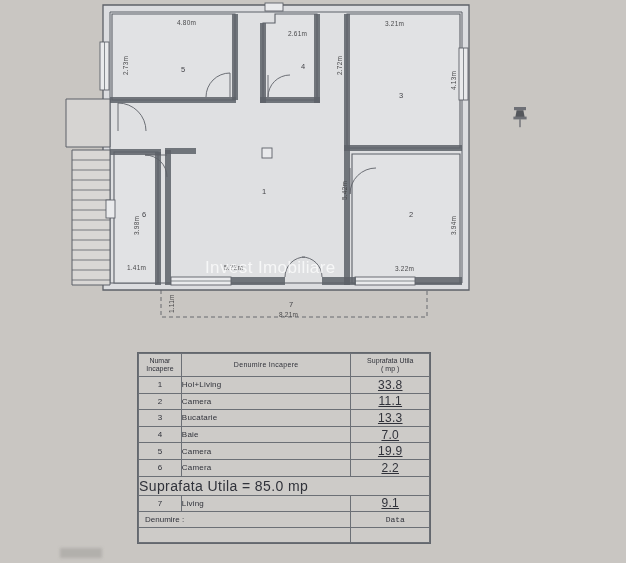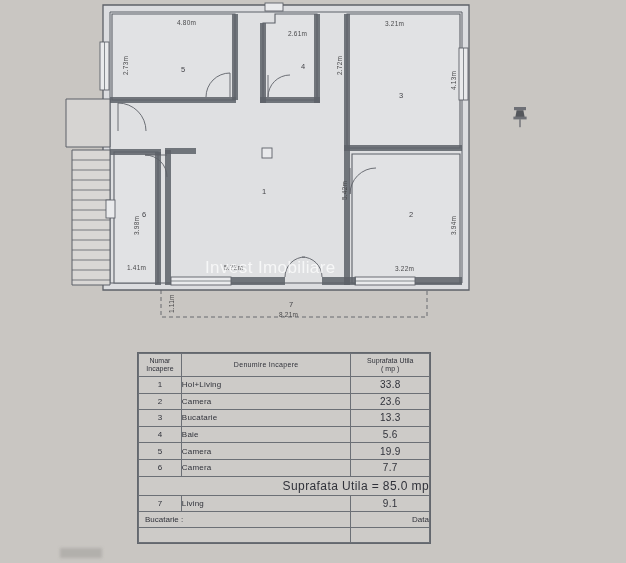--- a/index.html
+++ b/index.html
@@ -85,25 +85,25 @@
     background: #cdcbc8;
   }
   .c-num   { width: 42px;  text-align: center; }
   .c-name  { width: 170px; text-align: left; padding-left: 12px; }
   .c-area  { width: 78px;  text-align: center; }
 
   .hdr td { height: 22px; font-size: 7px; line-height: 1.15; text-align: center; padding: 0 2px; }
   .hdr .c-name { text-align: center; padding-left: 0; letter-spacing: .3px; }
   .rowline td { height: 15.6px; font-size: 8px; }
   .rowline .c-name { font-size: 8px; letter-spacing: .2px; }
-  .rowline .c-area { font-size: 10px; letter-spacing: .3px; }
-  .sumrow td { height: 18px; text-align: right; padding-right: 26px; font-size: 12px; letter-spacing: .4px; margin-left: 39px; }
+  .rowline .c-area { font-size: 12px; letter-spacing: .3px; text-decoration: underline; }
+  .sumrow td { height: 18px; padding-right: 26px; font-size: 14px; letter-spacing: .4px; margin-left: 39px; }
   .footrow td { height: 15px; font-size: 8px; }
   .footrow .f-left { text-align: left; padding-left: 6px; }
-  .footrow .f-right { text-align: right; padding-left: 10px; }
+  .footrow .f-right { text-align: center; padding-left: 10px; font-family: Liberation Mono, monospace; }
   .blankrow td { height: 14px; }
 
   .smudge {
     position: absolute;
     left: 60px; top: 548px;
     width: 42px; height: 10px;
     background: rgba(150,148,146,0.45);
     filter: blur(1.4px);
   }
 </style>
@@ -261,56 +261,56 @@
         </tr>
 
         <tr class="rowline">
           <td class="c-num">1</td>
           <td class="c-name">Hol+Living</td>
           <td class="c-area">33.8</td>
         </tr>
         <tr class="rowline">
           <td class="c-num">2</td>
           <td class="c-name">Camera</td>
-          <td class="c-area">23.6</td>
+          <td class="c-area">11.1</td>
         </tr>
         <tr class="rowline">
           <td class="c-num">3</td>
           <td class="c-name">Bucatarie</td>
           <td class="c-area">13.3</td>
         </tr>
         <tr class="rowline">
           <td class="c-num">4</td>
           <td class="c-name">Baie</td>
-          <td class="c-area">5.6</td>
+          <td class="c-area">7.0</td>
         </tr>
         <tr class="rowline">
           <td class="c-num">5</td>
           <td class="c-name">Camera</td>
           <td class="c-area">19.9</td>
         </tr>
         <tr class="rowline">
           <td class="c-num">6</td>
           <td class="c-name">Camera</td>
-          <td class="c-area">7.7</td>
+          <td class="c-area">2.2</td>
         </tr>
 
         <tr class="sumrow">
           <td colspan="3">Suprafata  Utila  =   85.0   mp</td>
         </tr>
 
         <tr class="rowline">
           <td class="c-num">7</td>
           <td class="c-name">Living</td>
           <td class="c-area">9.1</td>
         </tr>
 
 
         <tr class="footrow">
-          <td class="f-left" colspan="2">Bucatarie :</td>
+          <td class="f-left" colspan="2">Denumire :</td>
           <td class="f-right">Data</td>
         </tr>
         <tr class="blankrow">
           <td colspan="2"></td>
           <td></td>
         </tr>
       </tbody>
     </table>
   </div>
 

